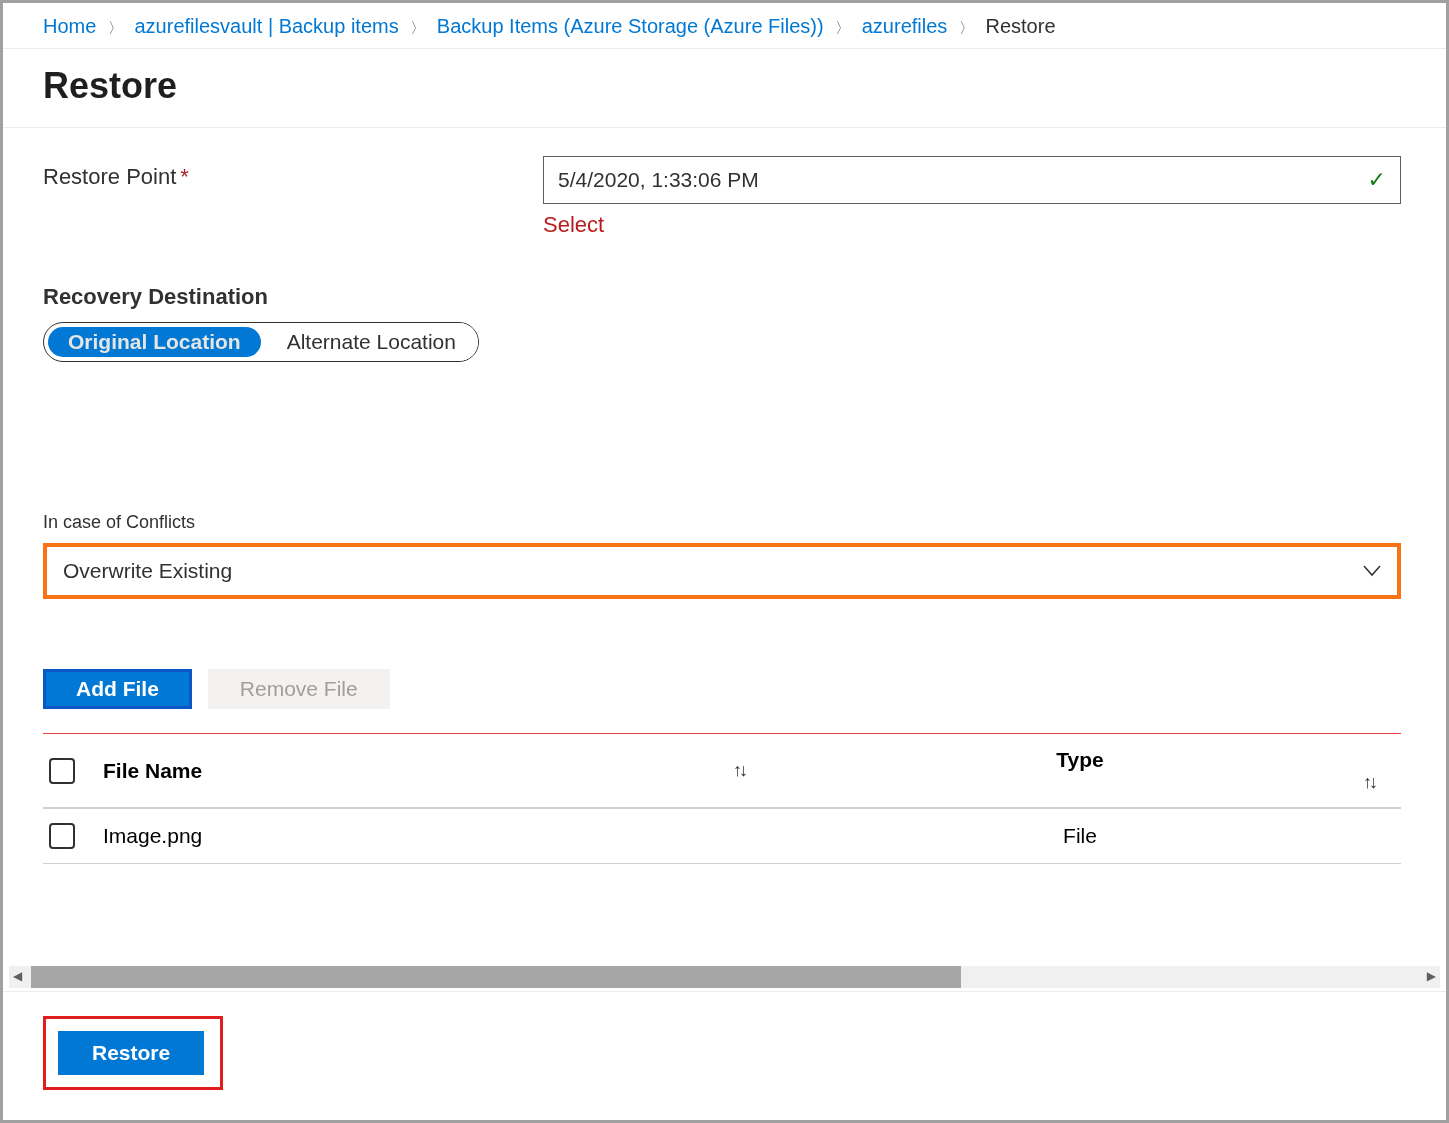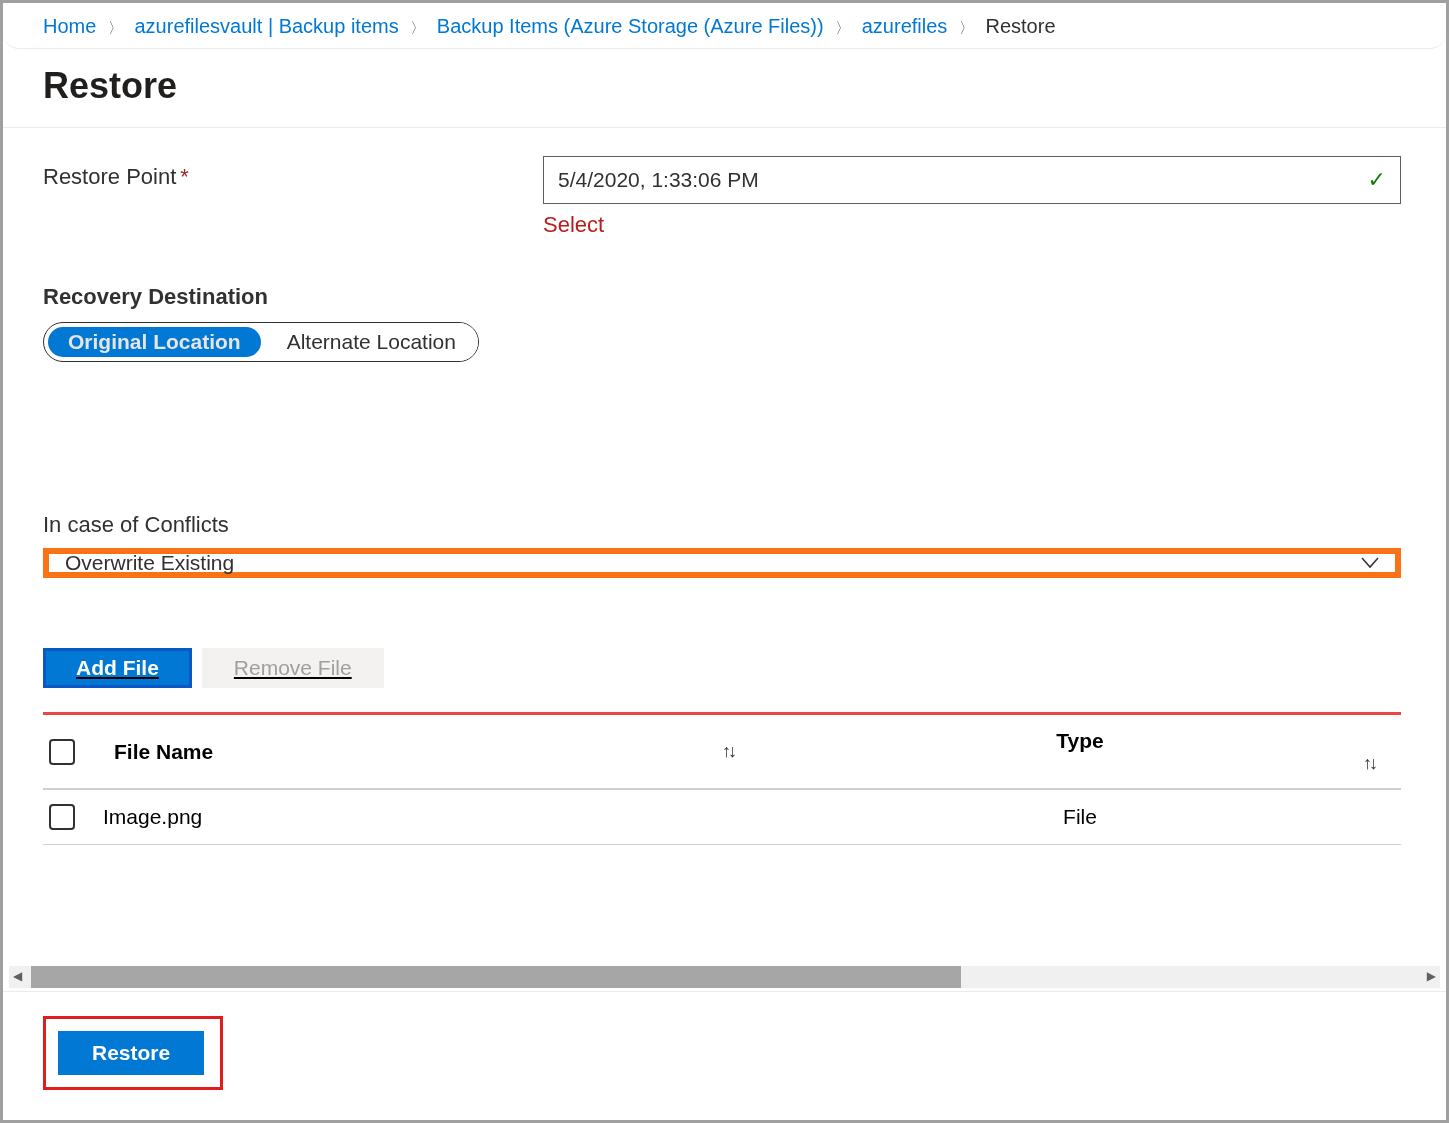--- a/index.html
+++ b/index.html
@@ -10,21 +10,20 @@
     height: 1123px;
     border: 3px solid #a0a0a0;
     overflow: hidden;
     position: relative;
   }
   .breadcrumb {
     padding: 12px 40px 10px 40px;
     font-size: 20px;
     color: #323130;
     border-bottom: 1px solid #edebe9;
-    border-radius: 16px;
   }
   .breadcrumb a { color: #0078d4; text-decoration: none; }
   .breadcrumb .sep { color: #605e5c; margin: 0 6px; font-size: 15px; }
   .breadcrumb .current { color: #323130; }
   .title-row {
     padding: 16px 40px 20px 40px;
     font-size: 36px;
     font-weight: 600;
     color: #201f1e;
     border-bottom: 1px solid #edebe9;
@@ -88,43 +87,42 @@
   .pill.active {
     background: #0078d4;
     color: #e5e5e5;
     border-radius: 30px;
     font-weight: 600;
     margin: 4px;
     padding: 3px 20px;
   }
   .pill.inactive { padding: 7px 22px; }
   .conflicts-label {
-    font-size: 22px;
+    font-size: 18px;
     color: #323130;
     margin-top: 150px;
     margin-bottom: 10px;
   }
   .dropdown {
     display: flex;
     align-items: center;
-    border: 6px solid #f97316;
+    border: 4px solid #f97316;
     padding: 8px 16px;
     font-size: 21px;
     width: 1358px;
-    height: 30px;
+    height: 56px;
     cursor: pointer;
   }
   .dropdown .val { flex: 1; color: #323130; }
   .chevron { font-size: 18px; color: #323130; }
   .btn-row {
     display: flex;
-    gap: 10px;
+    gap: 16px;
     margin-top: 70px;
     margin-bottom: 24px;
-    text-decoration: underline;
   }
   .btn {
     font-size: 21px;
     padding: 8px 32px;
     border: none;
     cursor: pointer;
     font-family: inherit;
   }
   .btn-primary-outlined {
     background: #0078d4;
@@ -141,21 +139,21 @@
   .table {
     width: 1358px;
     font-size: 21px;
   }
   .thead, .trow {
     display: flex;
     align-items: center;
     border-bottom: 1px solid #d2d0ce;
     padding: 14px 6px;
   }
-  .thead { font-weight: 600; border-bottom: 2px solid #d2d0ce; border-top: 3px solid #ef4444; gap: 11px; }
+  .thead { font-weight: 600; border-bottom: 2px solid #d2d0ce; border-top: 1px solid #ef4444; }
   .cbcell { width: 54px; display:flex; }
   .cb {
     width: 26px; height: 26px;
     border: 2px solid #323130;
     border-radius: 4px;
     display: inline-block;
     cursor: pointer;
   }
   .col-name { flex: 1; display:flex; align-items:center; }
   .col-type { width: 630px; display:flex; align-items:center;flex-direction:column; }

